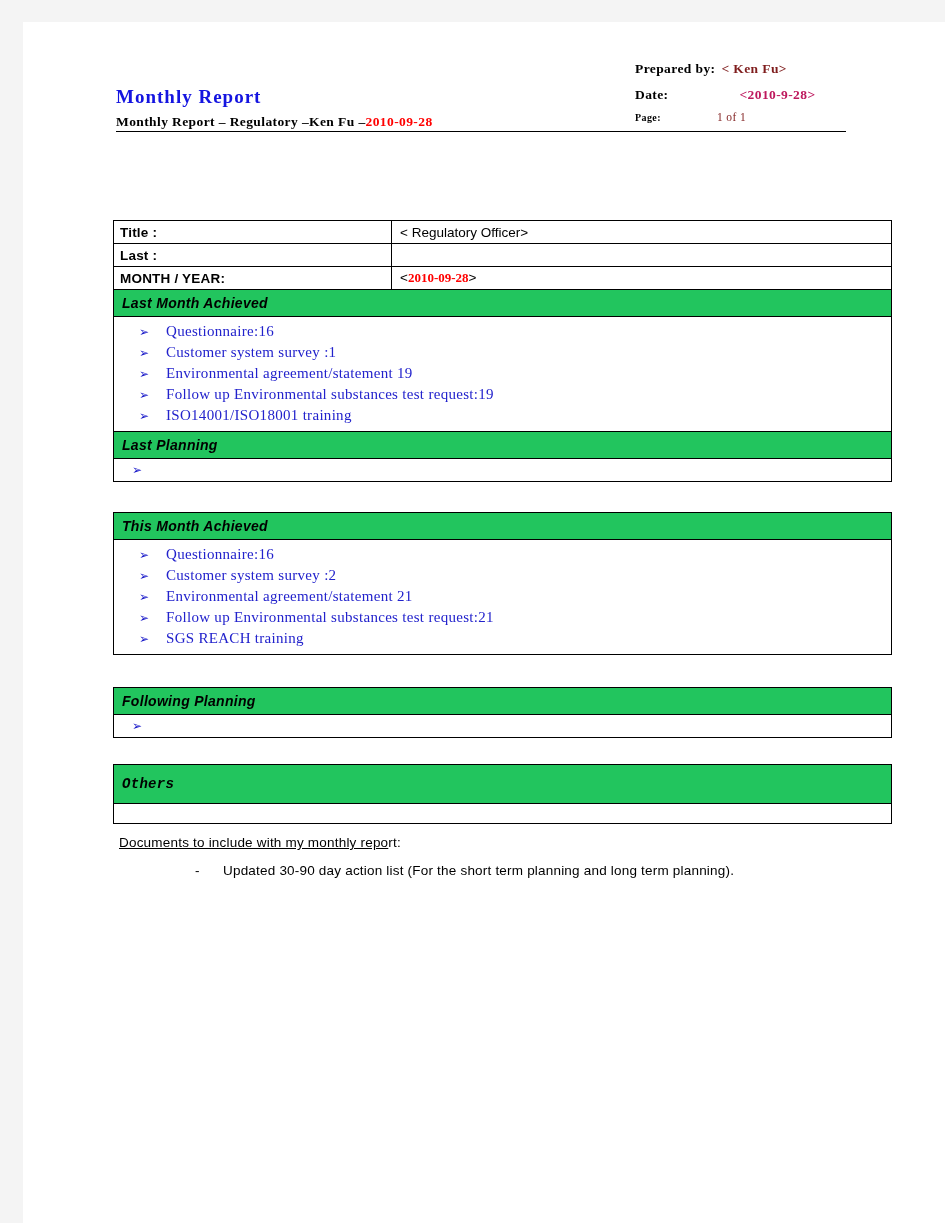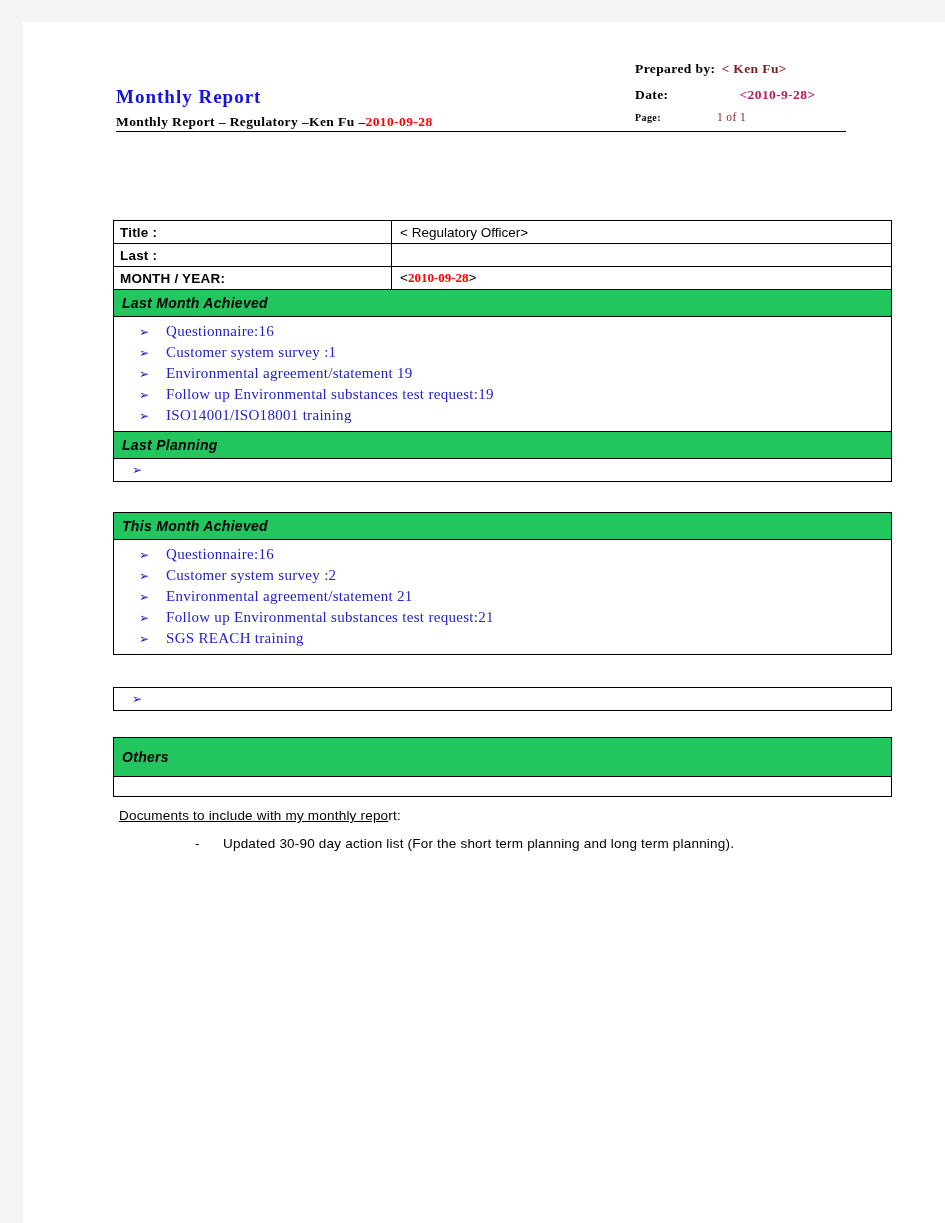--- a/index.html
+++ b/index.html
@@ -149,21 +149,21 @@
     background: #22c55e;
     height: 22px;
     padding: 2px 0 2px 8px !important;
     font-family: "Liberation Sans", sans-serif;
     font-weight: bold;
     font-style: italic;
     font-size: 14px;
     color: #000;
     letter-spacing: 0.3px;
   }
-  .sec-head.tall td { height: 34px; }
+  .sec-head.tall td { height: 34px; font-family: Liberation Mono, monospace; }
 
   .list-cell {
     padding: 4px 0 5px 0 !important;
     background: #ffffff;
   }
   .bullet-row {
     display: flex;
     align-items: baseline;
     height: 21px;
   }
@@ -344,20 +344,23 @@
           </div>
         </td>
       </tr>
     </tbody>
       </table>
 
     <div class="gap-xl"></div>
 
     <table class="tbl">
       <tbody>
+          <tr class="sec-head">
+        <td>Following  Planning</td>
+      </tr>
       <tr>
         <td class="list-cell empty-list-cell">
           <div class="bullet-row">
             <span class="bullet-mark">➢</span>
             <span class="bullet-text"></span>
           </div>
         </td>
       </tr>
     </tbody>
       </table>

